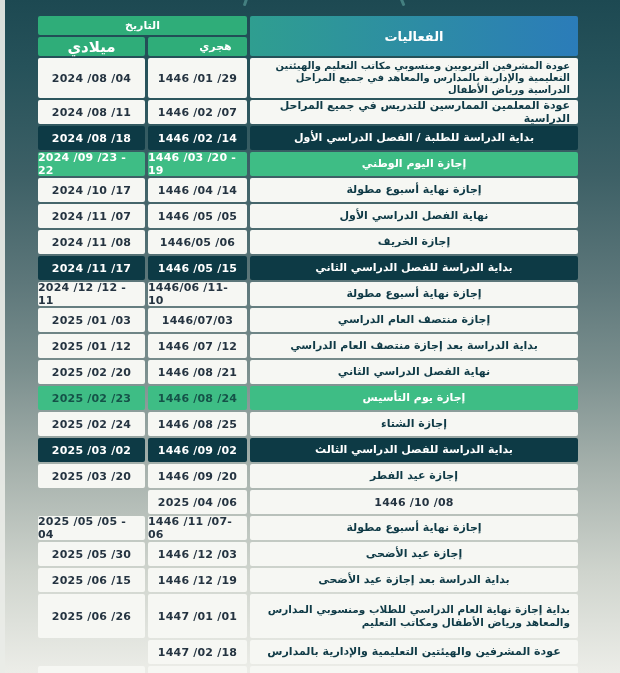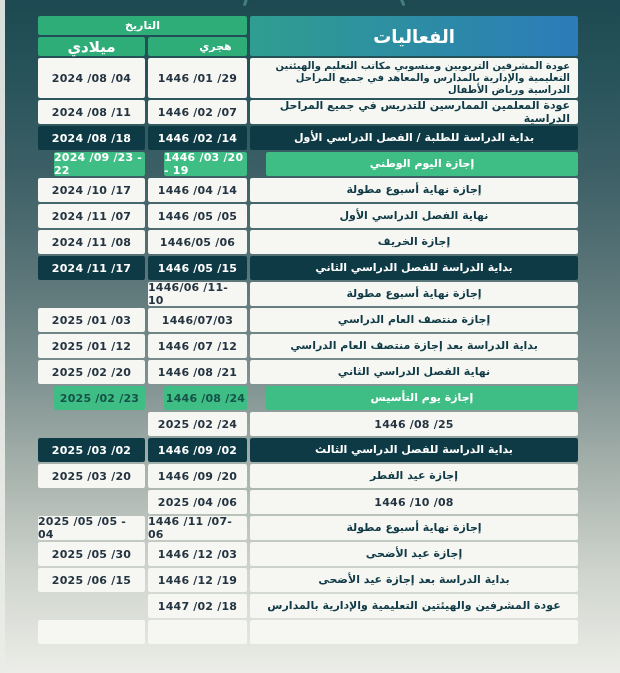--- a/index.html
+++ b/index.html
@@ -10,41 +10,41 @@
   }
   .left-strip{position:absolute;left:0;top:0;width:5px;height:100%;background:#e9ece7;opacity:.92;}
   .frag{position:absolute;background:#4e8d8c;width:3px;height:8px;border-radius:1px;opacity:.8;}
   .frag.f1{left:244px;top:-2px;transform:rotate(18deg);}
   .frag.f2{left:401px;top:-2px;transform:rotate(-22deg);}
 
   .cal-table{position:absolute;left:38px;top:16px;width:540px;direction:rtl;}
   .thead{display:grid;grid-template-columns:328px 99px 107px;grid-template-rows:19px 19px;column-gap:3px;row-gap:2px;}
   .cell{display:flex;align-items:center;justify-content:center;border-radius:2px;font-weight:bold;box-sizing:border-box;}
   .events-head{
-    grid-column:1;grid-row:1/3;color:#fff;font-size:18px;
+    grid-column:1;grid-row:1/3;color:#fff;font-size:13px;
     background:linear-gradient(90deg,#2f9e90 0%,#2d8ba6 55%,#2b7cb9 100%);
   }
   .date-head{grid-column:2/4;grid-row:1;background:#2fad79;color:#fff;font-size:11px;}
   .hijri-head{grid-column:2;grid-row:2;background:#2fad79;color:#fff;font-size:11px;padding-left:36px;}
   .greg-head{grid-column:3;grid-row:2;background:#2fad79;color:#fff;font-size:15px;}
 
   .tbody{display:flex;flex-direction:column;gap:2px;margin-top:2px;}
   .row{display:grid;grid-template-columns:328px 99px 107px;column-gap:3px;}
   .row .cell{background:#f6f7f3;}
   .row .event{color:#0f3a46;font-size:11px;line-height:1.2;padding:7px 8px;}
   .row .datecell{color:#253441;font-size:11px;direction:ltr;letter-spacing:.2px;}
   .row.lines-1 .cell{height:24px;}
   .row.lines-3 .cell{height:40px;}
   .row.lines-3 .event{font-size:10px;}
   .row.lines-2 .cell{height:44px;}
   .row.lines-2 .event{font-size:10.5px;}
   .row.style-dark .cell{background:#0d3a45;}
   .row.style-dark .event,.row.style-dark .datecell{color:#ffffff;}
   .row.style-green .cell{background:#3ebd85;}
-  .row.style-green .event,.row.style-green .datecell{color:#ffffff;margin-left:16px;}
+  .row.style-green .event,.row.style-green .datecell{color:#ffffff;}
   .row.style-green.dates-dark .datecell{color:#155248;}
 </style>
 </head>
 <body>
 
 <div class="page">
   <div class="left-strip"></div>
   <div class="frag f1"></div>
   <div class="frag f2"></div>
 
@@ -93,20 +93,21 @@
     <div class="cell datecell" dir="ltr">2024 /11 /08</div>
   </div>
         <div class="row style-dark lines-1">
     <div class="cell event">بداية الدراسة للفصل الدراسي الثاني</div>
     <div class="cell datecell" dir="ltr">1446 /05 /15</div>
     <div class="cell datecell" dir="ltr">2024 /11 /17</div>
   </div>
         <div class="row style-normal lines-1">
     <div class="cell event">إجازة نهاية أسبوع مطولة</div>
     <div class="cell datecell" dir="ltr">1446/06 /11- 10</div>
+    <div class="cell datecell" dir="ltr">2024 /12 /12 - 11</div>
   </div>
         <div class="row style-normal lines-1">
     <div class="cell event">إجازة منتصف العام الدراسي</div>
     <div class="cell datecell" dir="ltr">1446/07/03</div>
     <div class="cell datecell" dir="ltr">2025 /01 /03</div>
   </div>
         <div class="row style-normal lines-1">
     <div class="cell event">بداية الدراسة بعد إجازة منتصف العام الدراسي</div>
     <div class="cell datecell" dir="ltr">1446 /07 /12</div>
     <div class="cell datecell" dir="ltr">2025 /01 /12</div>
@@ -115,20 +116,21 @@
     <div class="cell event">نهاية الفصل الدراسي الثاني</div>
     <div class="cell datecell" dir="ltr">1446 /08 /21</div>
     <div class="cell datecell" dir="ltr">2025 /02 /20</div>
   </div>
         <div class="row style-green lines-1 dates-dark">
     <div class="cell event">إجازة يوم التأسيس</div>
     <div class="cell datecell" dir="ltr">1446 /08 /24</div>
     <div class="cell datecell" dir="ltr">2025 /02 /23</div>
   </div>
         <div class="row style-normal lines-1">
+    <div class="cell event">إجازة الشتاء</div>
     <div class="cell datecell" dir="ltr">1446 /08 /25</div>
     <div class="cell datecell" dir="ltr">2025 /02 /24</div>
   </div>
         <div class="row style-dark lines-1">
     <div class="cell event">بداية الدراسة للفصل الدراسي الثالث</div>
     <div class="cell datecell" dir="ltr">1446 /09 /02</div>
     <div class="cell datecell" dir="ltr">2025 /03 /02</div>
   </div>
         <div class="row style-normal lines-1">
     <div class="cell event">إجازة عيد الفطر</div>
@@ -147,20 +149,25 @@
         <div class="row style-normal lines-1">
     <div class="cell event">إجازة عيد الأضحى</div>
     <div class="cell datecell" dir="ltr">1446 /12 /03</div>
     <div class="cell datecell" dir="ltr">2025 /05 /30</div>
   </div>
         <div class="row style-normal lines-1">
     <div class="cell event">بداية الدراسة بعد إجازة عيد الأضحى</div>
     <div class="cell datecell" dir="ltr">1446 /12 /19</div>
     <div class="cell datecell" dir="ltr">2025 /06 /15</div>
   </div>
+        <div class="row style-normal lines-2">
+    <div class="cell event">بداية إجازة نهاية العام الدراسي للطلاب ومنسوبي المدارس والمعاهد ورياض الأطفال ومكاتب التعليم</div>
+    <div class="cell datecell" dir="ltr">1447 /01 /01</div>
+    <div class="cell datecell" dir="ltr">2025 /06 /26</div>
+  </div>
         <div class="row style-normal lines-1">
     <div class="cell event">عودة المشرفين والهيئتين التعليمية والإدارية بالمدارس</div>
     <div class="cell datecell" dir="ltr">1447 /02 /18</div>
   </div>
         <div class="row style-normal lines-1">
     <div class="cell event"></div>
     <div class="cell datecell" dir="ltr"></div>
     <div class="cell datecell" dir="ltr"></div>
   </div>
       </div>

